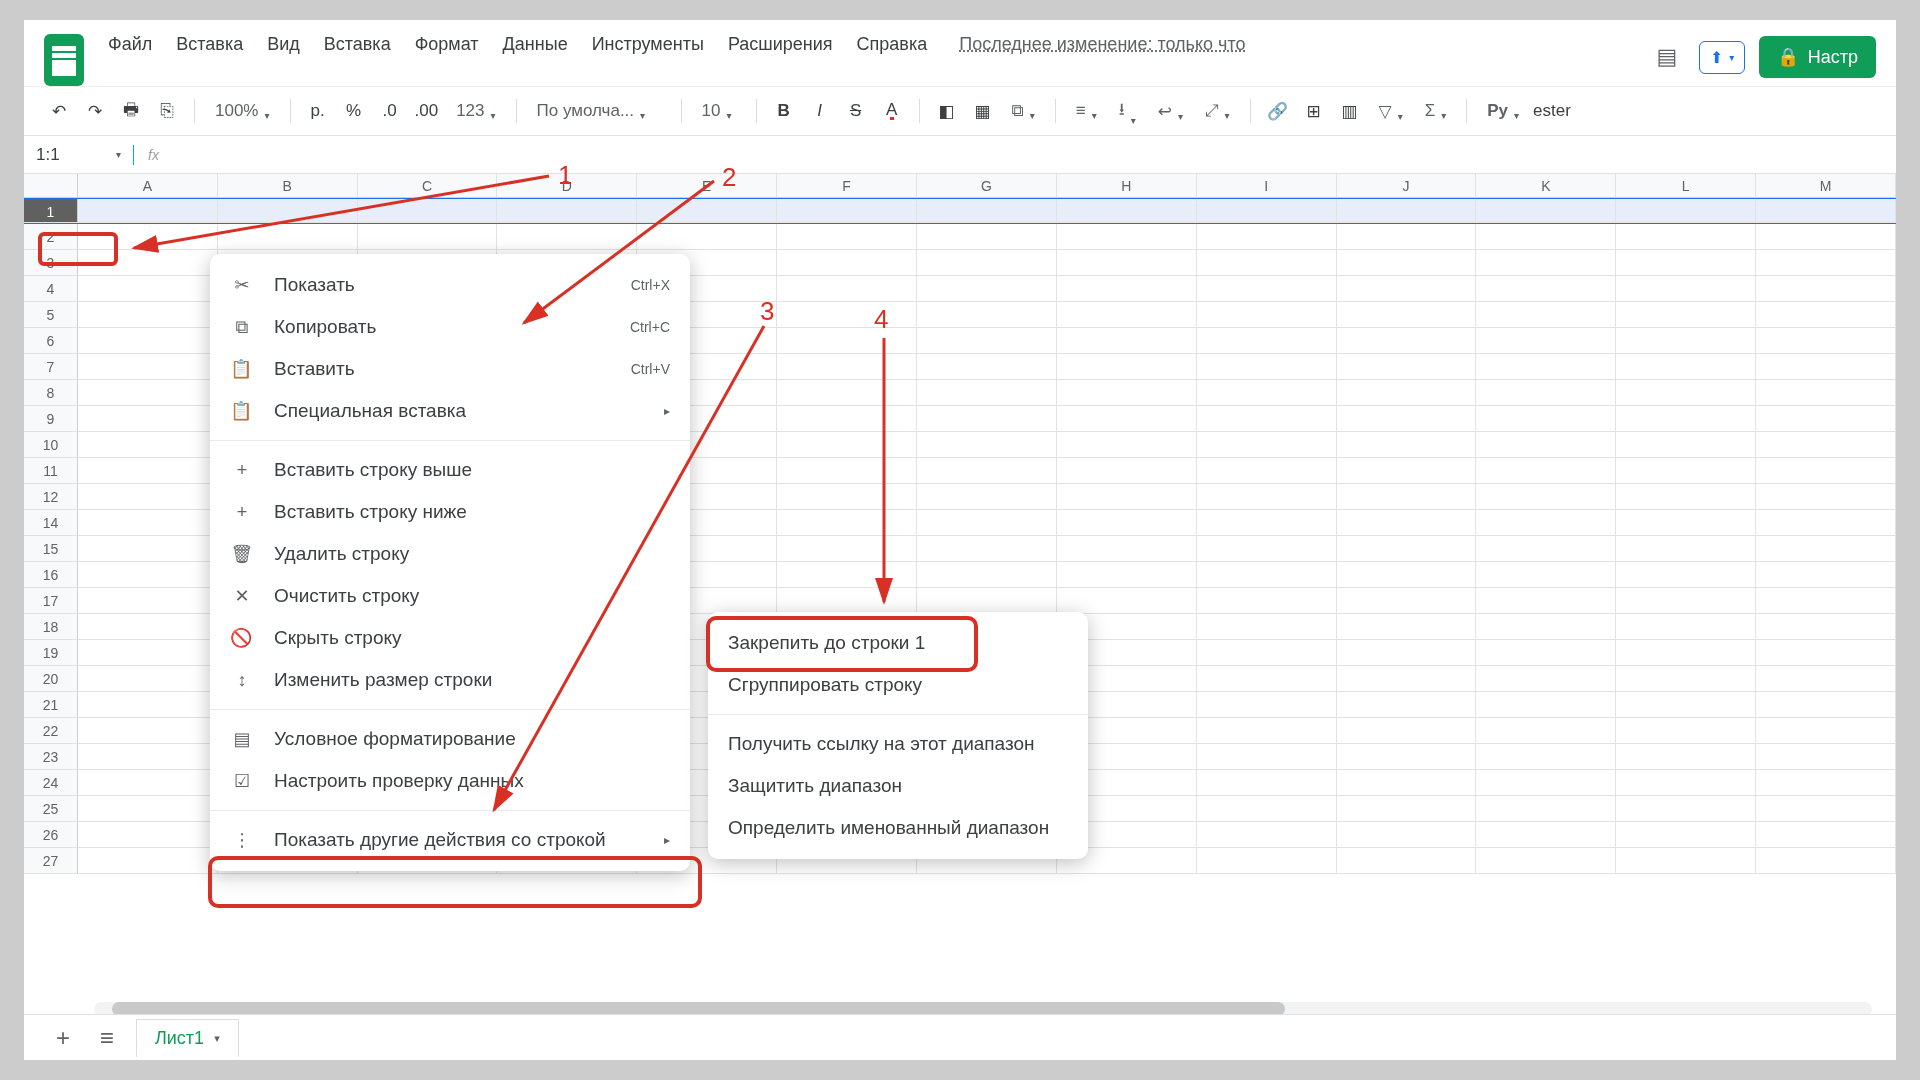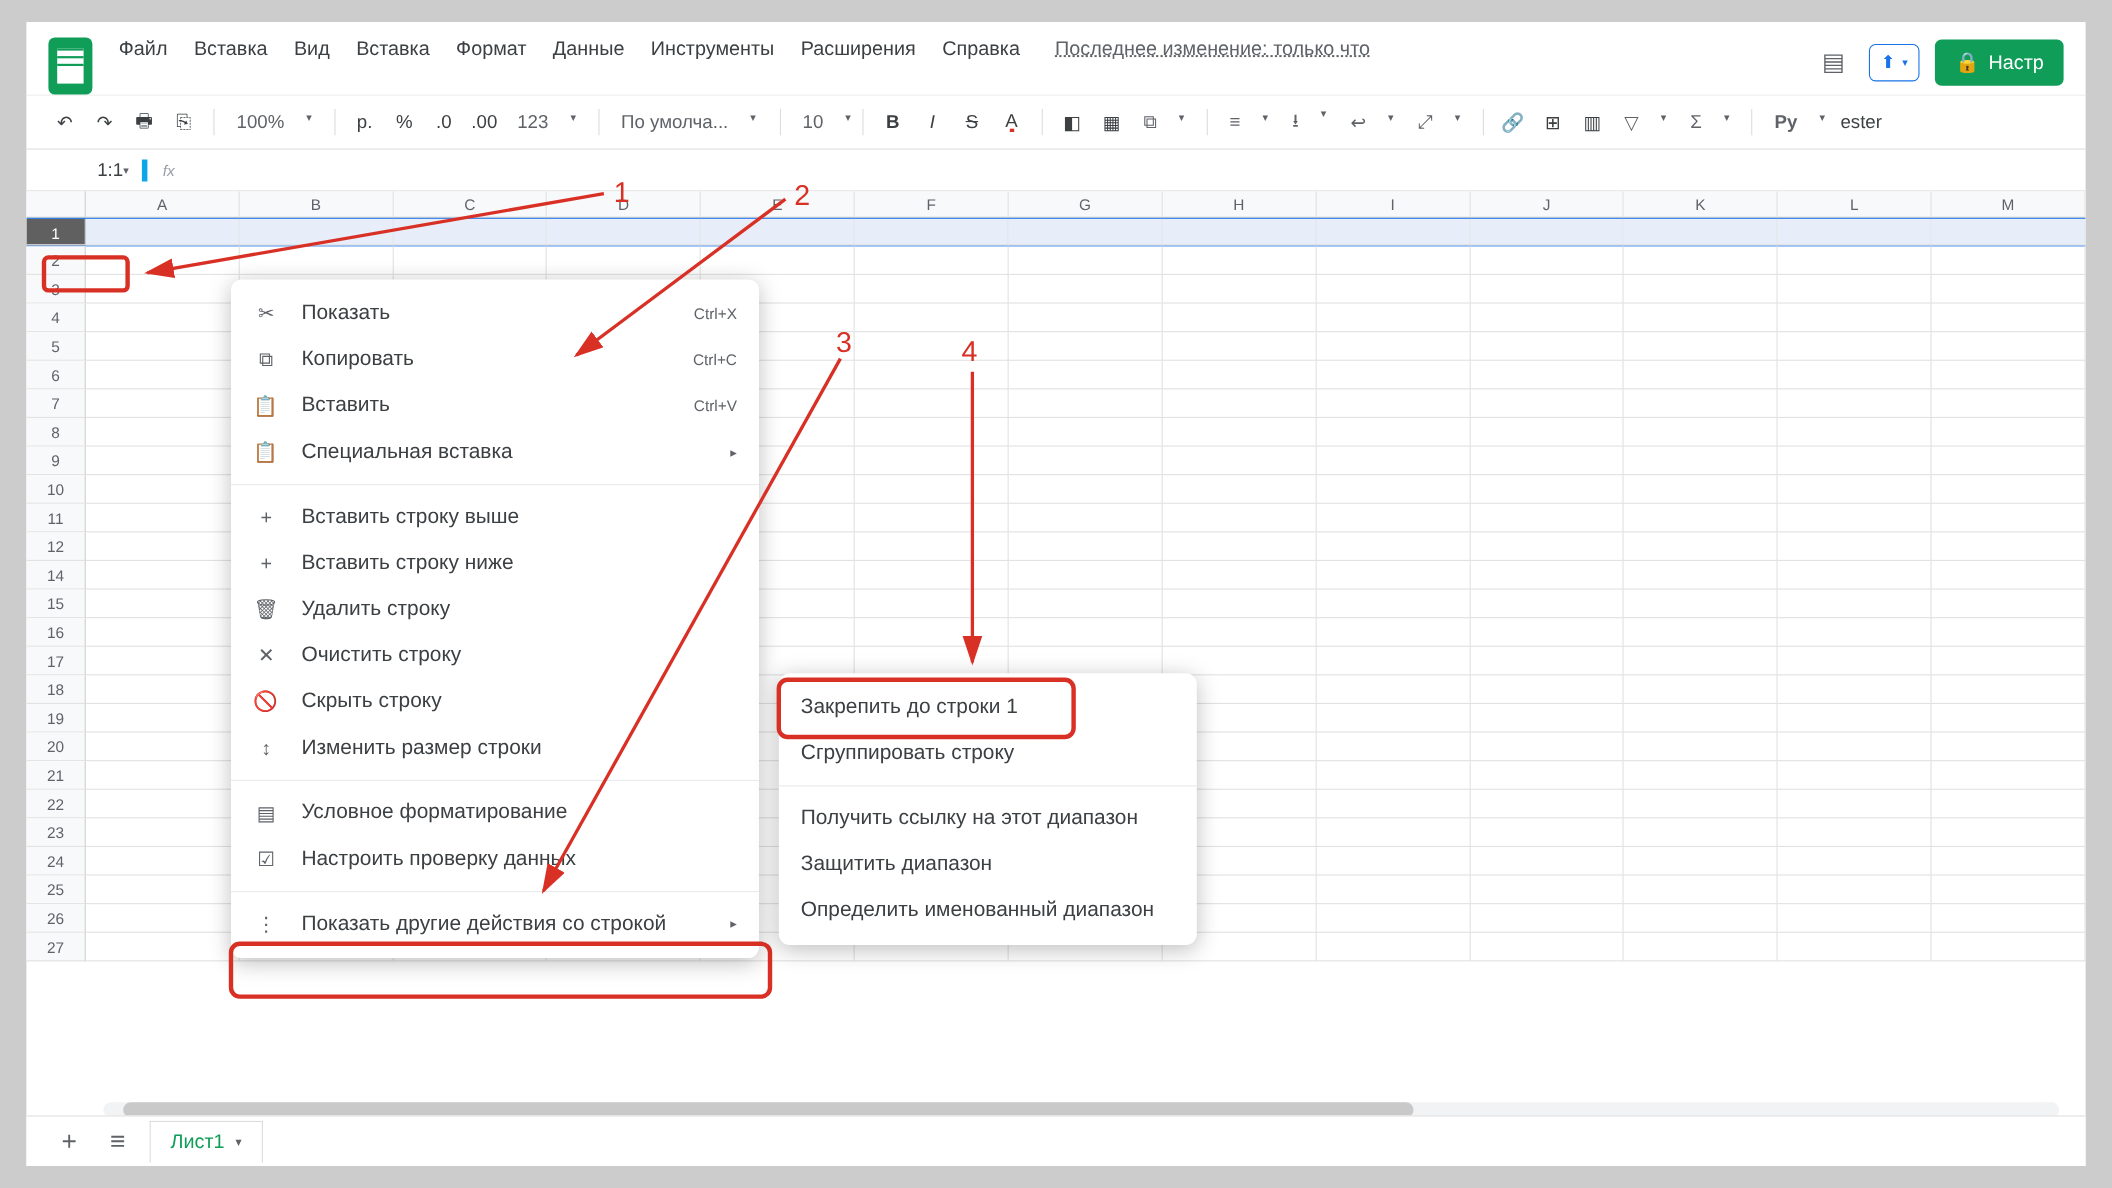--- a/index.html
+++ b/index.html
@@ -16,24 +16,24 @@
 .menubar{display:flex;gap:4px;align-items:center;font-size:18px;color:#3c4043}
 .menubar span{padding:4px 10px;cursor:pointer}
 .lastmod{color:#5f6368;text-decoration:underline dotted;margin-left:8px}
 .rightbar{display:flex;align-items:center;gap:14px;padding-top:6px}
 .rbtn{width:36px;height:36px;display:flex;align-items:center;justify-content:center;color:#5f6368;font-size:22px}
 .sharebox{border:1.5px solid #1a73e8;border-radius:6px;padding:6px 10px;display:flex;align-items:center;gap:6px;color:#1a73e8}
 .green{background:#0f9d58;color:#fff;padding:10px 18px;border-radius:6px;font-size:18px;display:flex;align-items:center;gap:8px}
 .toolbar{border-top:1px solid #eee;border-bottom:1px solid #e0e0e0;padding:8px 20px;display:flex;align-items:center;gap:6px;font-size:17px;color:#3c4043}
 .tb{min-width:30px;height:32px;display:flex;align-items:center;justify-content:center;cursor:pointer;padding:0 4px}
 .tbsep{width:1px;height:24px;background:#dadce0;margin:0 6px}
-.tbdd{display:flex;align-items:flex-start;gap:20px;padding:0 8px;color:#5f6368}
+.tbdd{display:flex;align-items:flex-end;gap:6px;padding:0 8px;color:#5f6368}
 .tbdd .car{font-size:10px;color:#5f6368}
 .fxrow{display:flex;align-items:center;border-bottom:1px solid #e0e0e0;height:38px}
-.cellref{width:110px;padding:0 12px;border-right:5px solid #0ea5e9;display:flex;align-items:center;justify-content:flex-end;color:#3c4043;font-size:17px}
+.cellref{width:110px;padding:0 12px;border-right:1px solid #0ea5e9;display:flex;align-items:center;justify-content:space-between;color:#3c4043;font-size:17px}
 .fx{color:#9aa0a6;font-style:italic;padding:0 14px;font-size:14px}
 .grid{position:relative}
 .colhdr{display:flex;border-bottom:1px solid #cfcfcf;height:24px;background:#f8f9fa}
 .corner{width:54px;border-right:1px solid #cfcfcf}
 .ch{width:140px;border-right:1px solid #e2e2e2;text-align:center;font-size:14px;color:#5f6368;line-height:24px}
 .rows{}
 .row{display:flex;height:26px}
 .rh{width:54px;border-right:1px solid #cfcfcf;border-bottom:1px solid #e2e2e2;text-align:center;font-size:14px;color:#5f6368;line-height:26px;background:#f8f9fa}
 .cell{width:140px;border-right:1px solid #e2e2e2;border-bottom:1px solid #e2e2e2}
 .row1 .rh{background:#606060;color:#fff}

